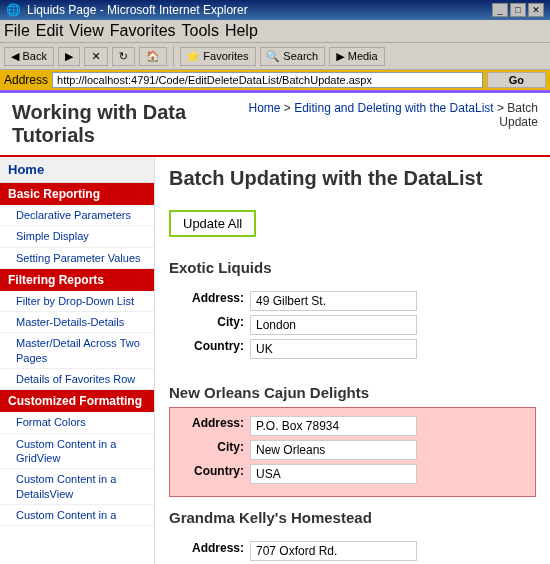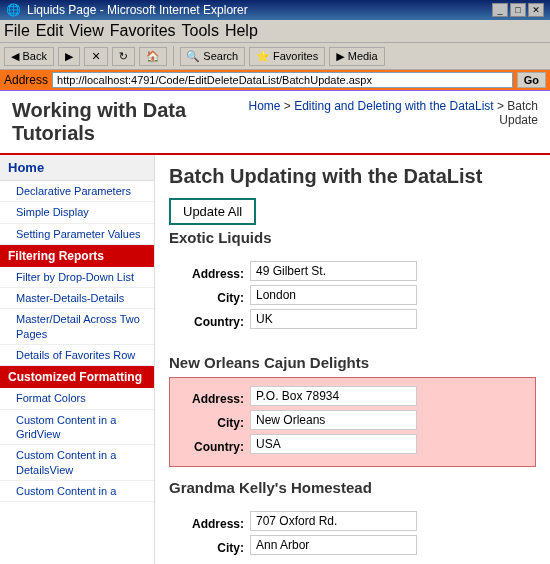--- a/index.html
+++ b/index.html
@@ -43,38 +43,38 @@
       background: #d4d0c8;
       border: 1px solid #aaa;
       padding: 2px 6px;
       font-size: 11px;
       cursor: pointer;
       display: flex; align-items: center; gap: 2px;
     }
     .tb-sep { width: 1px; height: 20px; background: #aaa; margin: 0 2px; }
 
     .address-bar {
-      background: #f97316;
-      border-bottom: 1px solid #8b5cf6;
+      background: #eab308;
+      border-bottom: 3px solid #8b5cf6;
       padding: 2px 4px;
       display: flex; align-items: center; gap: 4px;
       font-size: 12px;
     }
     .address-label { white-space: nowrap; }
     .address-input {
       flex: 1;
       border: 1px solid #7b9ebd;
       padding: 1px 4px;
       font-size: 11px;
       background: white;
     }
     .go-btn {
       background: #d4d0c8;
       border: 1px solid #aaa;
-      padding: 1px 6px;
+      padding: 1px 21px;
       font-size: 11px;
       font-weight: bold;
       cursor: pointer;
     }
 
     
     .page-wrapper {
       display: flex;
       flex-direction: column;
     }
@@ -138,29 +138,29 @@
     
     .main-content {
       flex: 1;
       padding: 10px 14px;
       overflow: hidden;
     }
     .page-title {
       font-size: 20px;
       font-weight: bold;
       color: #333;
-      margin-bottom: 10px;
+      margin-bottom: 20px;
     }
     .update-all-btn {
-      border: 2px solid #0f766e;
+      border: 2px solid #84cc16;
       background: #fff;
       padding: 4px 12px;
       font-size: 13px;
       cursor: pointer;
-      margin-bottom: 4px;
+      margin-bottom: 22px;
       color: #000;
     }
 
     
     .company-section { margin-bottom: 12px; }
     .company-name {
       font-size: 15px;
       font-weight: bold;
       color: #333;
       margin-bottom: 6px;
@@ -168,21 +168,21 @@
     .company-details {
       padding: 8px 10px;
       border: 1px solid transparent;
     }
     .company-details.highlighted {
       background: #ffcccc;
       border-color: #cc6666;
     }
     .field-row {
       display: flex;
-      align-items: flex-end;
+      align-items: flex-start;
       margin-bottom: 4px;
     }
     .field-label {
       width: 70px;
       text-align: right;
       font-weight: bold;
       font-size: 12px;
       padding-right: 6px;
     }
     .field-value {
@@ -221,22 +221,22 @@
   <span>Help</span>
 </div>
 
 <div class="toolbar">
   <button class="tb-btn">◀ Back</button>
   <button class="tb-btn">▶</button>
   <button class="tb-btn">✕</button>
   <button class="tb-btn">↻</button>
   <button class="tb-btn">🏠</button>
   <div class="tb-sep"></div>
+  <button class="tb-btn">⭐ Favorites</button>
   <button class="tb-btn">🔍 Search</button>
-  <button class="tb-btn">⭐ Favorites</button>
   <button class="tb-btn">▶ Media</button>
 </div>
 
 <div class="address-bar">
   <span class="address-label">Address</span>
   <input class="address-input" type="text" value="http://localhost:4791/Code/EditDeleteDataList/BatchUpdate.aspx" style="">
   <button class="go-btn">Go</button>
 </div>
 
 <div class="page-wrapper">
@@ -248,20 +248,21 @@
       <a>Editing and Deleting with the DataList</a>
       &gt; <span>Batch Update</span>
     </div>
   </div>
 
   <div class="content-area">
 
     <div class="sidebar">
       <div class="sidebar-home">Home</div>
 
+      <div class="sidebar-section-header">Basic Reporting</div>
       <div class="sidebar-subitem">Declarative Parameters</div>
       <div class="sidebar-subitem">Simple Display</div>
       <div class="sidebar-subitem">Setting Parameter Values</div>
 
       <div class="sidebar-section-header">Filtering Reports</div>
       <div class="sidebar-subitem">Filter by Drop-Down List</div>
       <div class="sidebar-subitem">Master-Details-Details</div>
       <div class="sidebar-subitem">Master/Detail Across Two Pages</div>
       <div class="sidebar-subitem">Details of Favorites Row</div>
 

